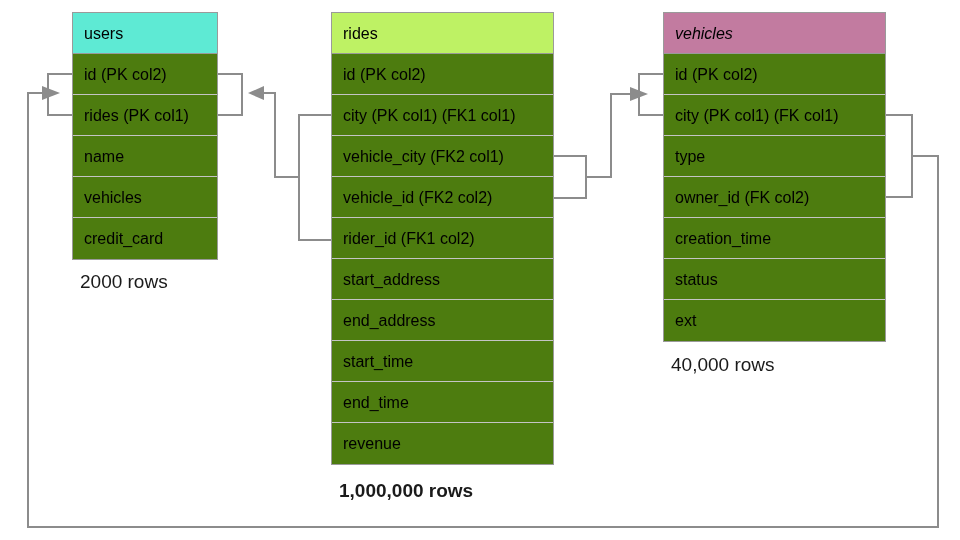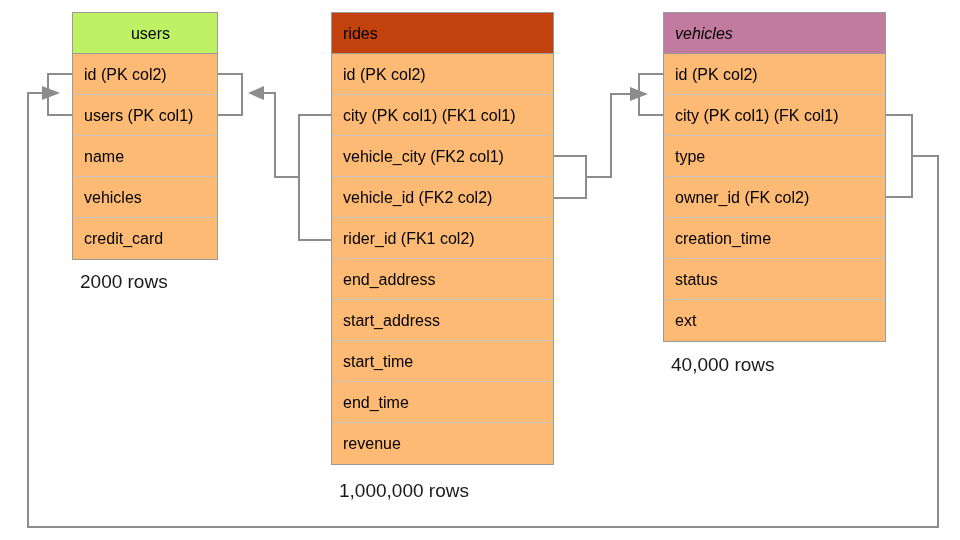--- a/index.html
+++ b/index.html
@@ -35,21 +35,21 @@
   .er-row {
     box-sizing: border-box;
     height: 41px;
     line-height: 41px;
     padding: 0 0 0 11px;
     font-size: 16px;
     color: #000000;
     border-bottom: 1px solid #c4c4c4;
     white-space: nowrap;
     overflow: hidden;
-    background: #fdba74;
+    background: #4d7c0f;
   }
   .er-row.last {
     border-bottom: none;
   }
   .er-rowcount {
     position: absolute;
     font-size: 19px;
     color: #1a1a1a;
     white-space: nowrap;
   }
@@ -96,43 +96,43 @@
 
     <g>
       <path class="wire" d="M 886 115 L 912 115 L 912 197 L 886 197"></path>
       <path class="wire" d="M 912 156 L 938 156 L 938 527 L 28 527 L 28 93 L 42 93"></path>
       <polygon class="wire-arrow" points="60,93 42,86 42,100"></polygon>
       <path class="wire" d="M 72 74 L 48 74 L 48 115 L 72 115"></path>
     </g>
   </svg>
 
   <div class="er-table" style="left:72px; top:12px; width:146px;">
-    <div class="er-header" style="background-color: #bef264; text-align: center;">users</div>
+    <div class="er-header" style="background-color: #5eead4;">users</div>
     <div class="er-row">id (PK col2)</div>
-    <div class="er-row">users (PK col1)</div>
+    <div class="er-row">rides (PK col1)</div>
     <div class="er-row">name</div>
     <div class="er-row">vehicles</div>
     <div class="er-row last">credit_card</div>
   </div>
   <div class="er-rowcount" style="left:80px; top:271px;">2000 rows</div>
 
   <div class="er-table" style="left:331px; top:12px; width:223px;">
-    <div class="er-header" style="background-color: #c2410c;">rides</div>
+    <div class="er-header" style="background-color: #bef264;">rides</div>
     <div class="er-row">id (PK col2)</div>
     <div class="er-row">city (PK col1) (FK1 col1)</div>
     <div class="er-row">vehicle_city (FK2 col1)</div>
     <div class="er-row">vehicle_id (FK2 col2)</div>
     <div class="er-row">rider_id (FK1 col2)</div>
+    <div class="er-row">start_address</div>
     <div class="er-row">end_address</div>
-    <div class="er-row">start_address</div>
     <div class="er-row">start_time</div>
     <div class="er-row">end_time</div>
     <div class="er-row last">revenue</div>
   </div>
-  <div class="er-rowcount" style="left:339px; top:480px;">1,000,000 rows</div>
+  <div class="er-rowcount" style="left:339px; top:480px;font-weight:bold;">1,000,000 rows</div>
 
   <div class="er-table" style="left:663px; top:12px; width:223px;">
     <div class="er-header" style="background-color: rgb(194, 123, 160); font-style: italic;">vehicles</div>
     <div class="er-row">id (PK col2)</div>
     <div class="er-row">city (PK col1) (FK col1)</div>
     <div class="er-row">type</div>
     <div class="er-row">owner_id (FK col2)</div>
     <div class="er-row">creation_time</div>
     <div class="er-row">status</div>
     <div class="er-row last">ext</div>

